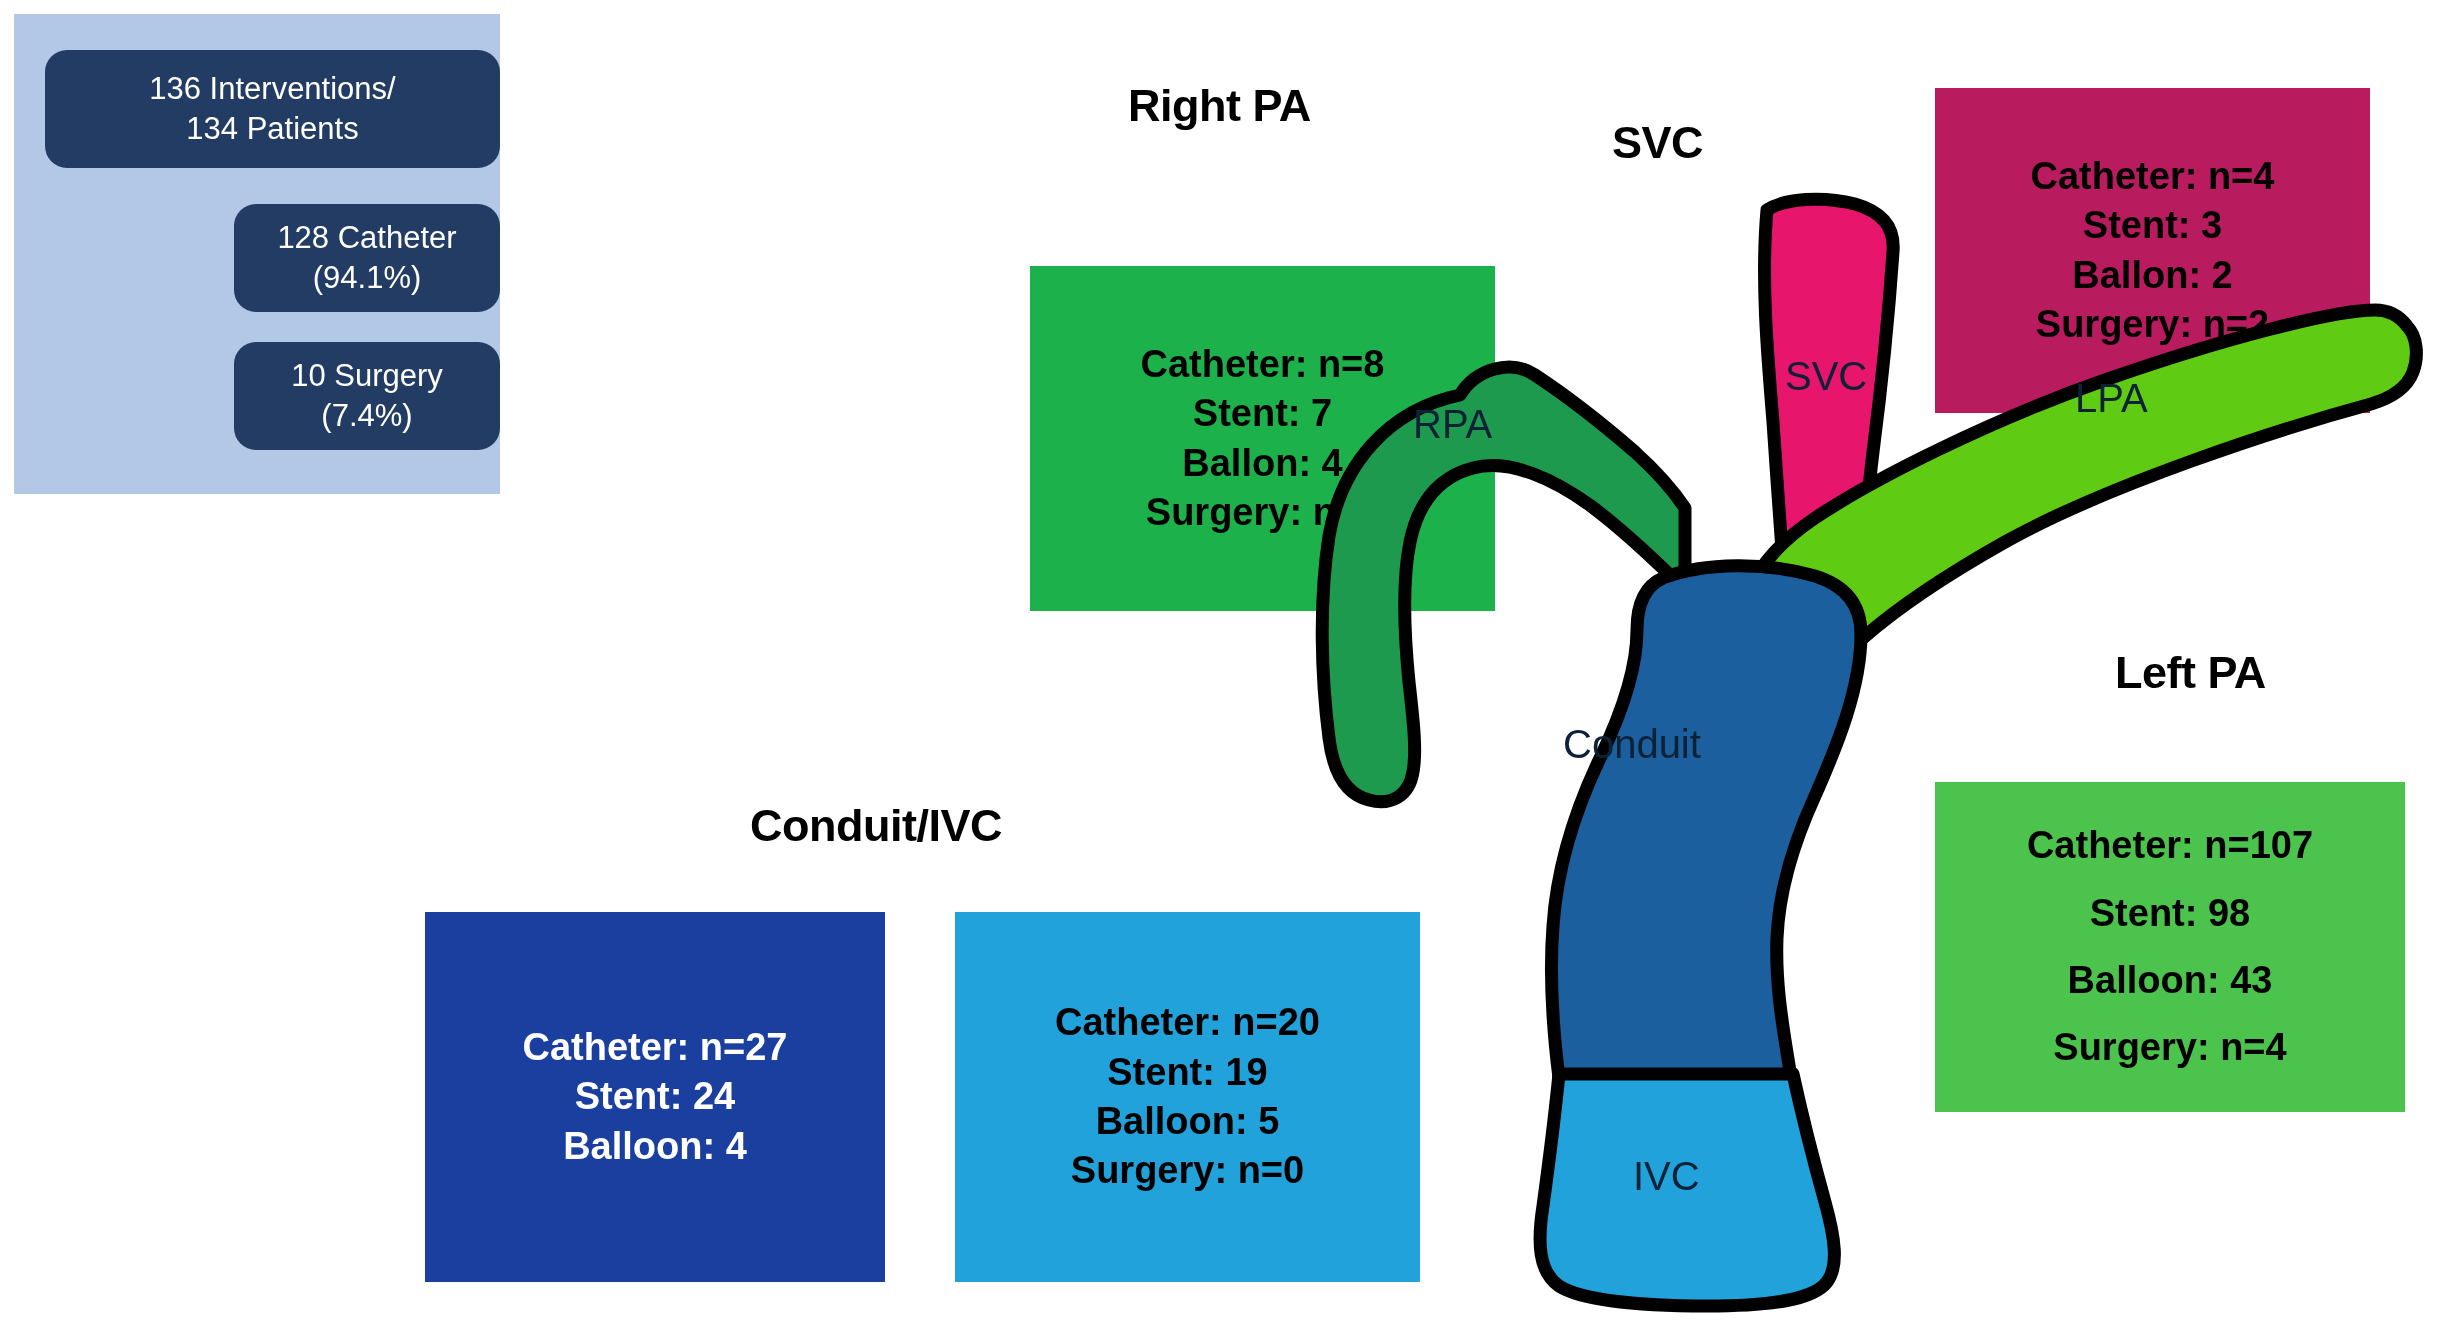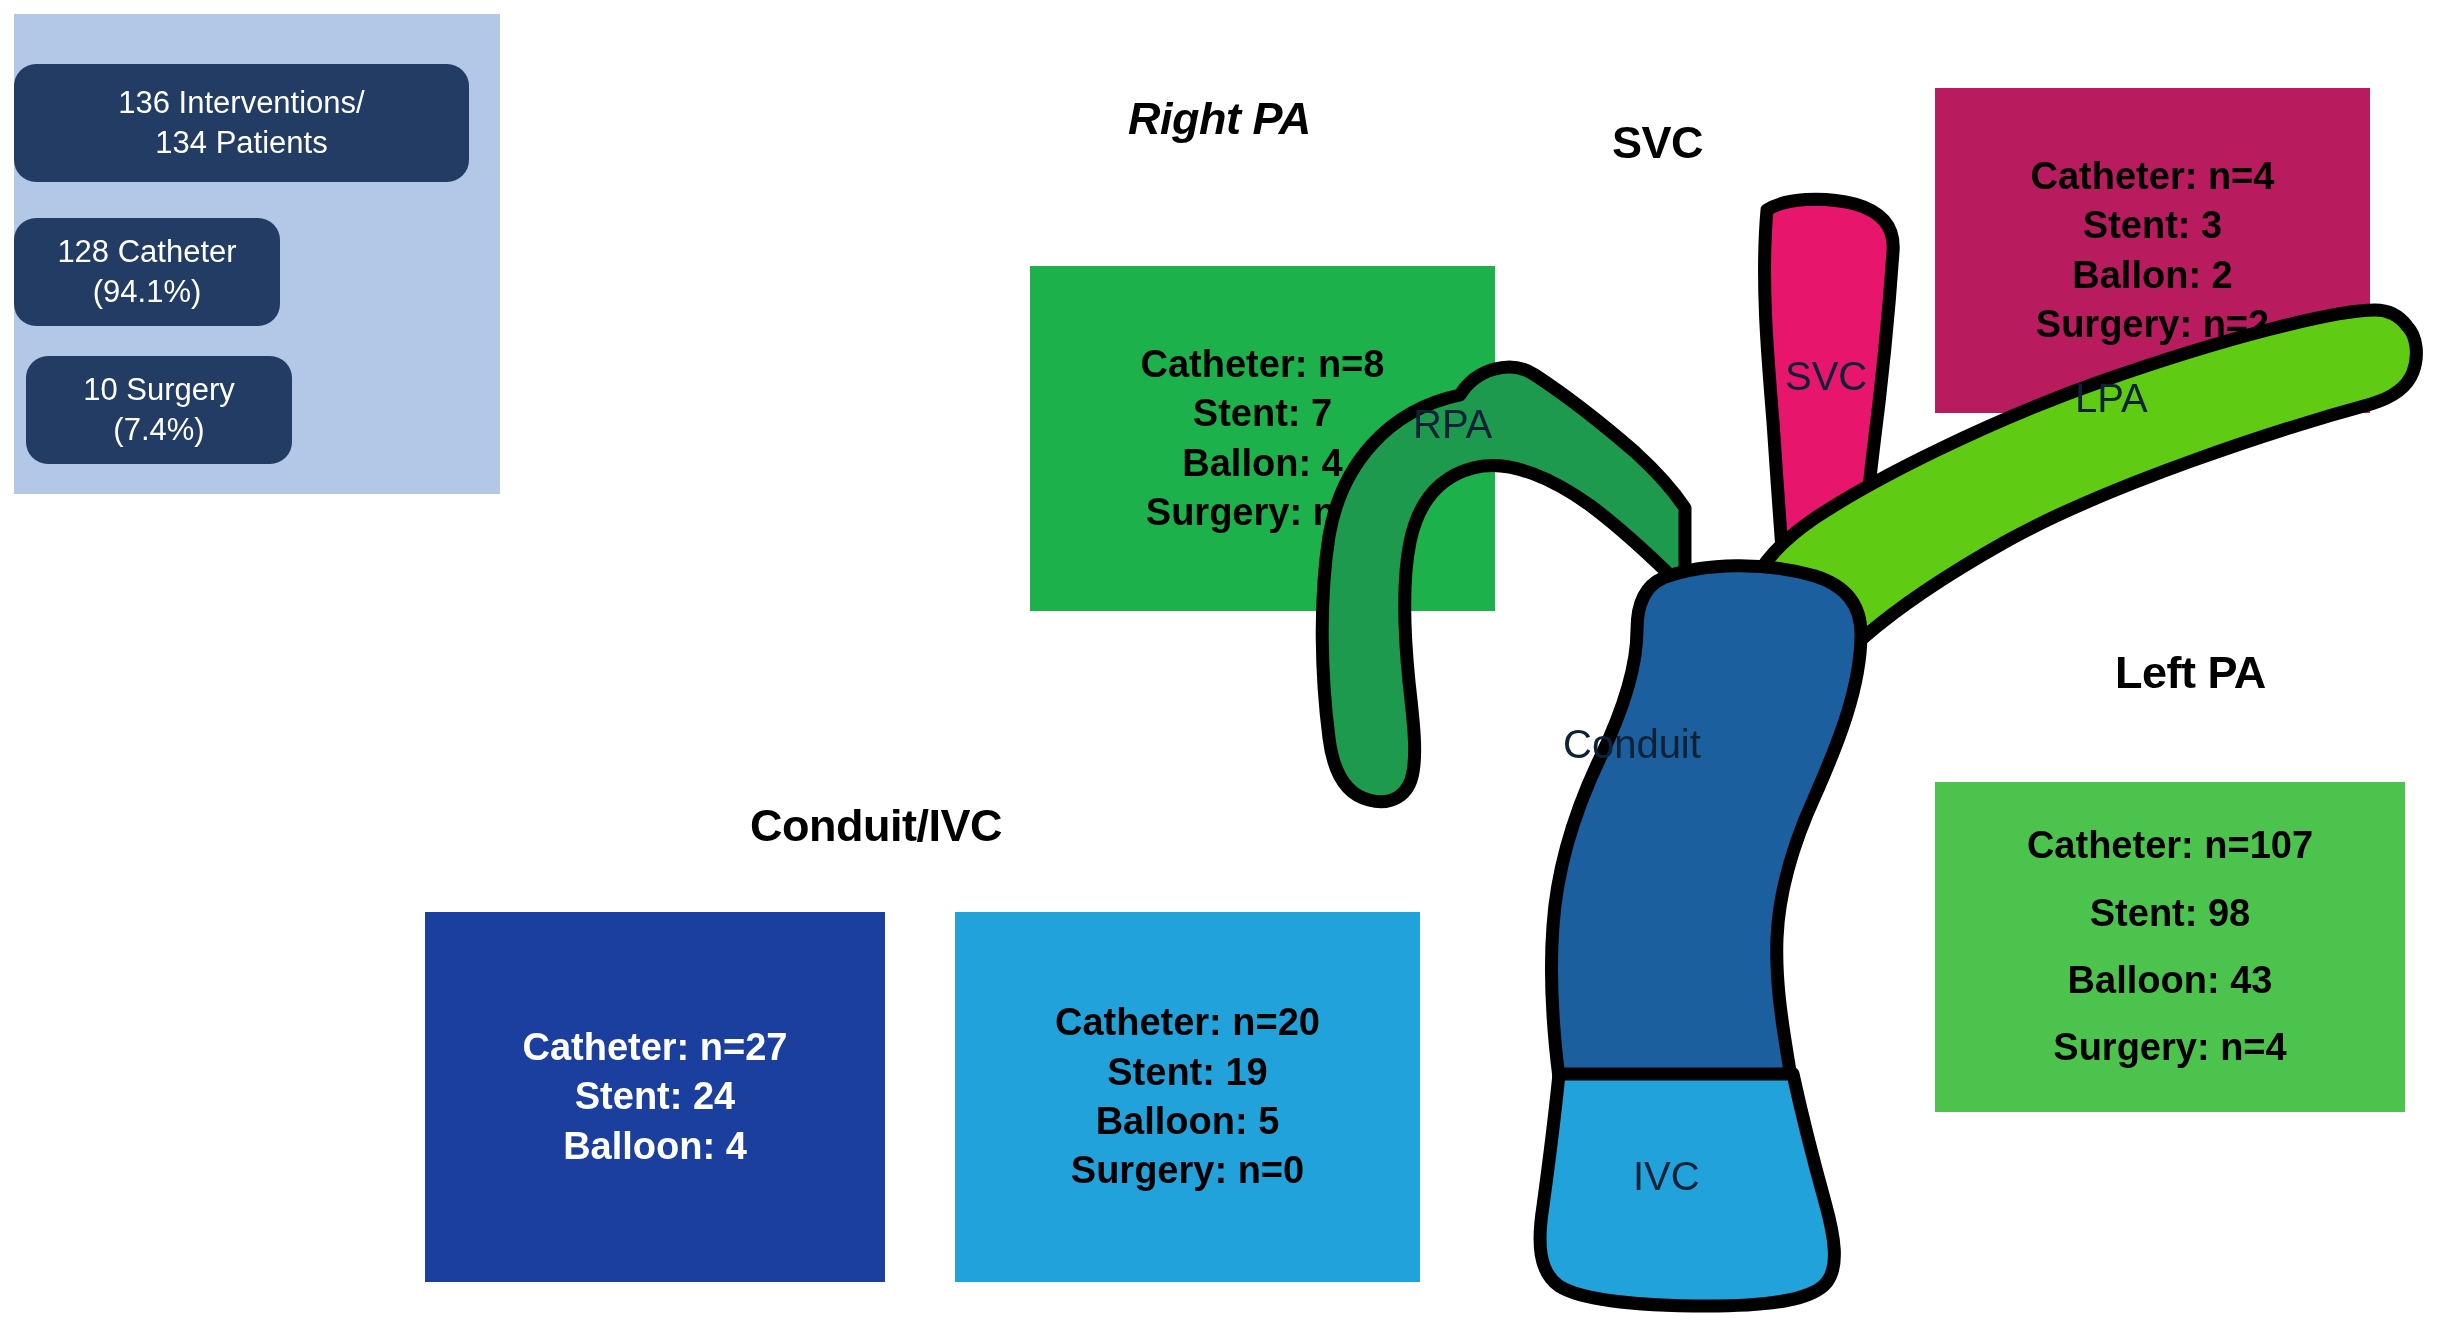--- a/index.html
+++ b/index.html
@@ -22,22 +22,22 @@
   
   #summary-panel {
     position: absolute;
     left: 14px;
     top: 14px;
     width: 486px;
     height: 480px;
     background: #b3c7e6;
     display: flex;
     flex-direction: column;
-    align-items: flex-start;
-    padding-top: 50px;
+    align-items: flex-end;
+    padding-top: 36px;
     box-sizing: border-box;
   }
   .summary-box {
     background: #223c63;
     color: #ffffff;
     border-radius: 22px;
     text-align: center;
     font-size: 31px;
     line-height: 1.30;
     display: flex;
@@ -65,21 +65,21 @@
 
   
   .section-heading {
     position: absolute;
     font-size: 45px;
     font-weight: bold;
     color: #000000;
     white-space: nowrap;
     letter-spacing: -0.5px;
   }
-  #heading-right-pa  { left: 1128px; top: 93px; font-style: italic; }
+  #heading-right-pa  { left: 1128px; top: 80px; }
   #heading-svc       { left: 1612px; top: 117px; }
   #heading-left-pa   { left: 2115px; top: 647px; }
   #heading-conduit-ivc { left: 750px;  top: 800px; }
 
   
   .data-box {
     position: absolute;
     box-sizing: border-box;
     padding: 12px 11px;
     display: flex;

